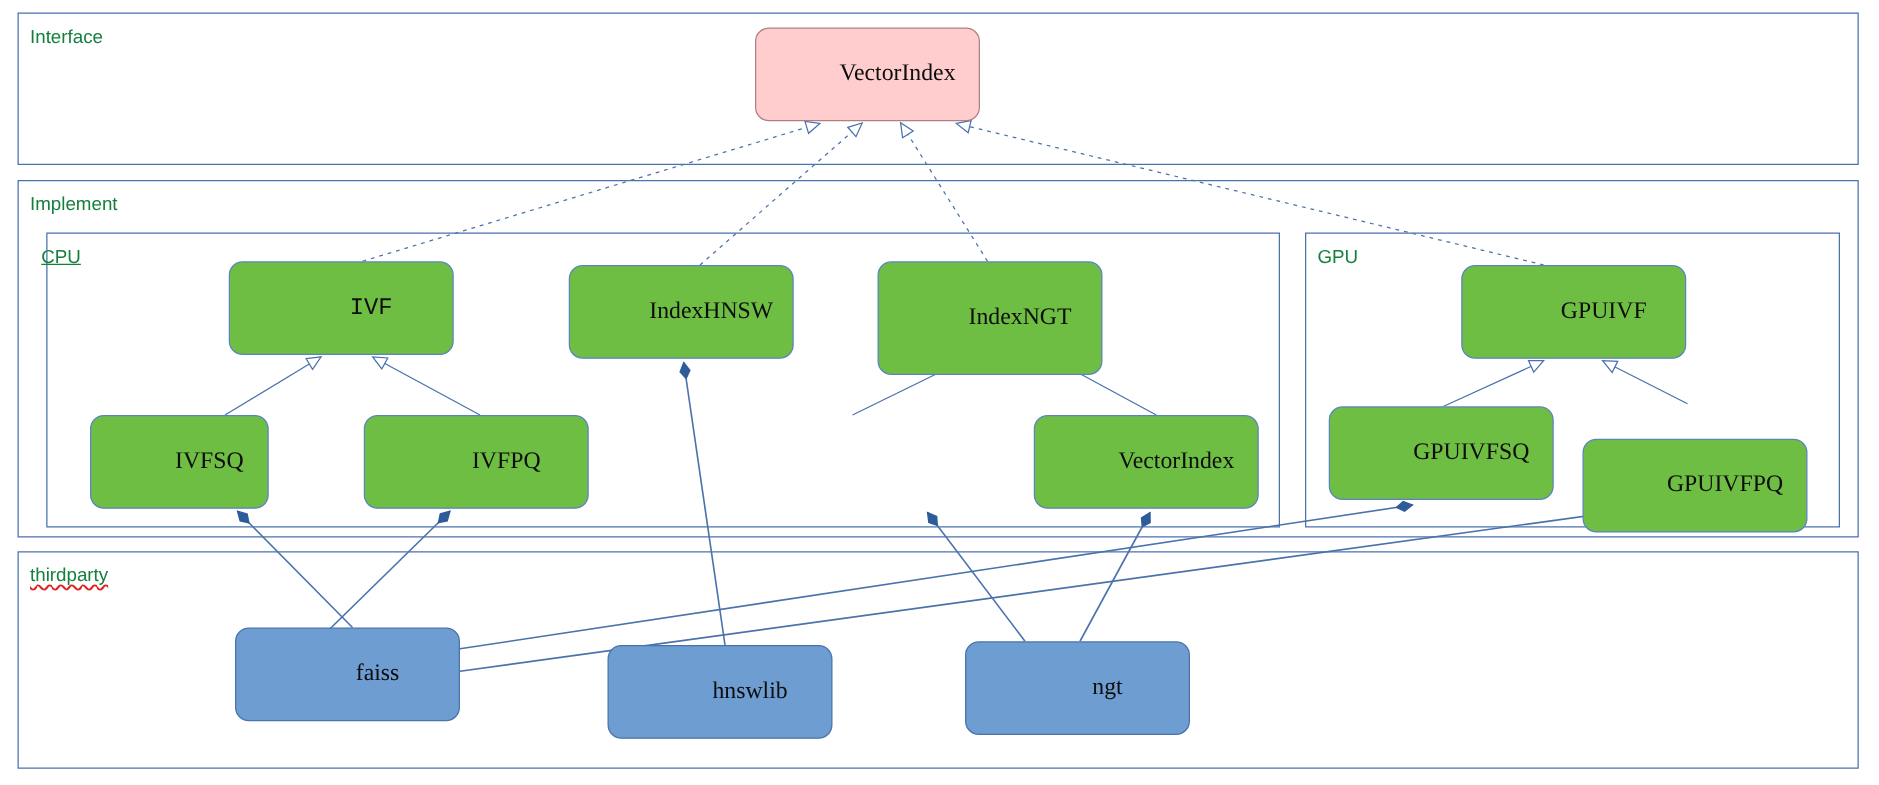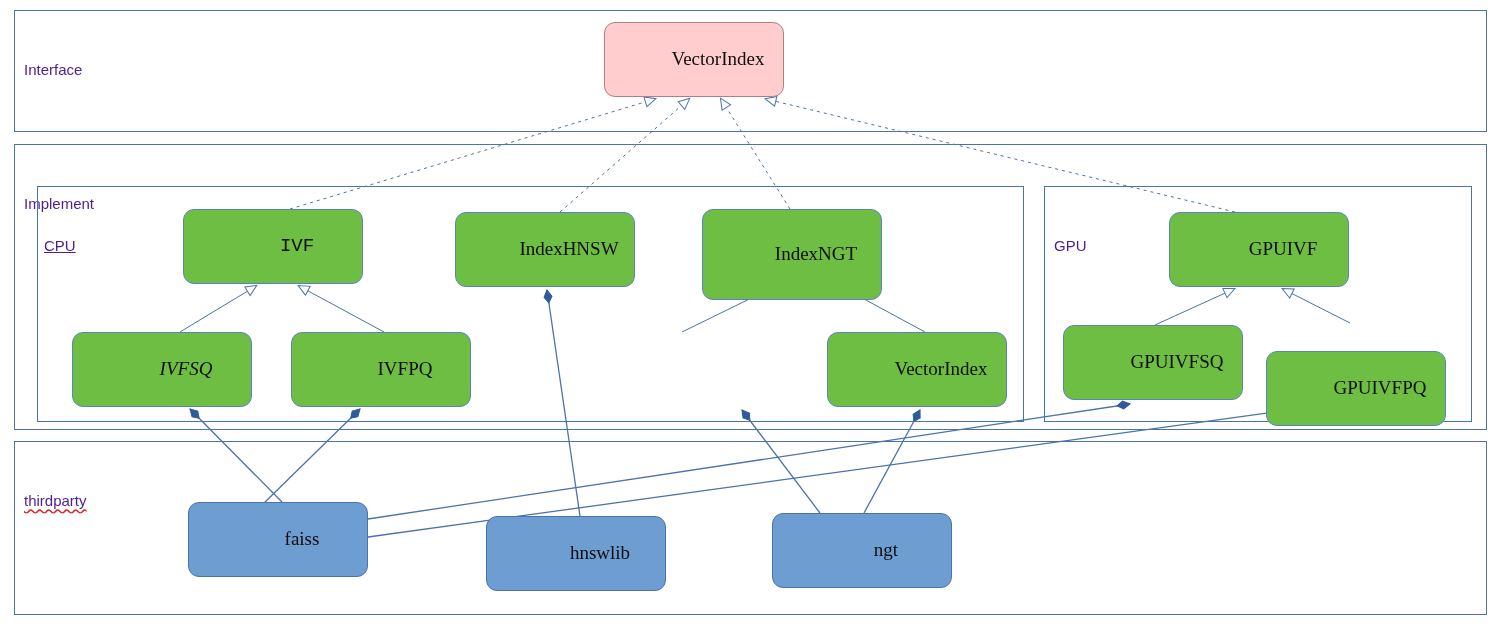--- a/index.html
+++ b/index.html
@@ -27,24 +27,23 @@
   .container-box {
     position: absolute;
     border: 1px solid #4a72ab;
     background: transparent;
     box-sizing: border-box;
   }
   .container-label {
     position: absolute;
     font-family: "Liberation Sans", sans-serif;
     font-size: 15px;
-    color: #4c1d95;
+    color: #15803d;
     white-space: nowrap;
     line-height: 1;
-    margin-top: 40px;
   }
   .container-label.misspelled {
     text-decoration: underline wavy #e02020;
     text-decoration-skip-ink: none;
     text-underline-offset: 2px;
   }
   .node {
     position: absolute;
     box-sizing: border-box;
     border: 1px solid #5b84bf;
@@ -99,34 +98,34 @@
       </g>
   </svg>
 
   <div class="container-box" style="left: 14px; top: 10px; width: 1473px; height: 122px;"></div>
   <div class="container-label" style="left: 24px; top: 22px;">Interface</div>
 
   <div class="container-box" style="left: 14px; top: 144px; width: 1473px; height: 286px;"></div>
   <div class="container-label" style="left: 24px; top: 156px;">Implement</div>
 
   <div class="container-box" style="left: 37px; top: 186px; width: 987px; height: 236px;"></div>
-  <div class="container-label" style="left: 44px; top: 198px; text-decoration: underline;">CPU</div>
+  <div class="container-label" style="left: 33px; top: 198px; text-decoration: underline;">CPU</div>
 
   <div class="container-box" style="left: 1044px; top: 186px; width: 428px; height: 236px;"></div>
   <div class="container-label" style="left: 1054px; top: 198px;">GPU</div>
 
   <div class="container-box" style="left: 14px; top: 441px; width: 1473px; height: 174px;"></div>
   <div class="container-label misspelled" style="left: 24px; top: 453px;">thirdparty</div>
 
   <div class="node interface-node" style="left: 604px; top: 22px; width: 180px; height: 75px;">VectorIndex</div>
   <div class="node impl-node" style="left: 183px; top: 209px; width: 180px; height: 75px; font-family: Liberation Mono, monospace;">IVF</div>
   <div class="node impl-node" style="left: 455px; top: 212px; width: 180px; height: 75px;">IndexHNSW</div>
   <div class="node impl-node" style="left: 702px; top: 209px; width: 180px; height: 91px;">IndexNGT</div>
   <div class="node impl-node" style="left: 1169px; top: 212px; width: 180px; height: 75px;">GPUIVF</div>
-  <div class="node impl-node" style="left: 72px; top: 332px; width: 180px; height: 75px; font-style: italic;">IVFSQ</div>
+  <div class="node impl-node" style="left: 72px; top: 332px; width: 143px; height: 75px;">IVFSQ</div>
   <div class="node impl-node" style="left: 291px; top: 332px; width: 180px; height: 75px;">IVFPQ</div>
   <div class="node impl-node" style="left: 827px; top: 332px; width: 180px; height: 75px;">VectorIndex</div>
   <div class="node impl-node" style="left: 1063px; top: 325px; width: 180px; height: 75px;">GPUIVFSQ</div>
   <div class="node impl-node" style="left: 1266px; top: 333px; width: 180px; height: 75px; margin-top: 18px;">GPUIVFPQ</div>
   <div class="node third-node" style="left: 188px; top: 502px; width: 180px; height: 75px;">faiss</div>
   <div class="node third-node" style="left: 486px; top: 516px; width: 180px; height: 75px;">hnswlib</div>
   <div class="node third-node" style="left: 772px; top: 513px; width: 180px; height: 75px;">ngt</div>
 
 </div>
 

